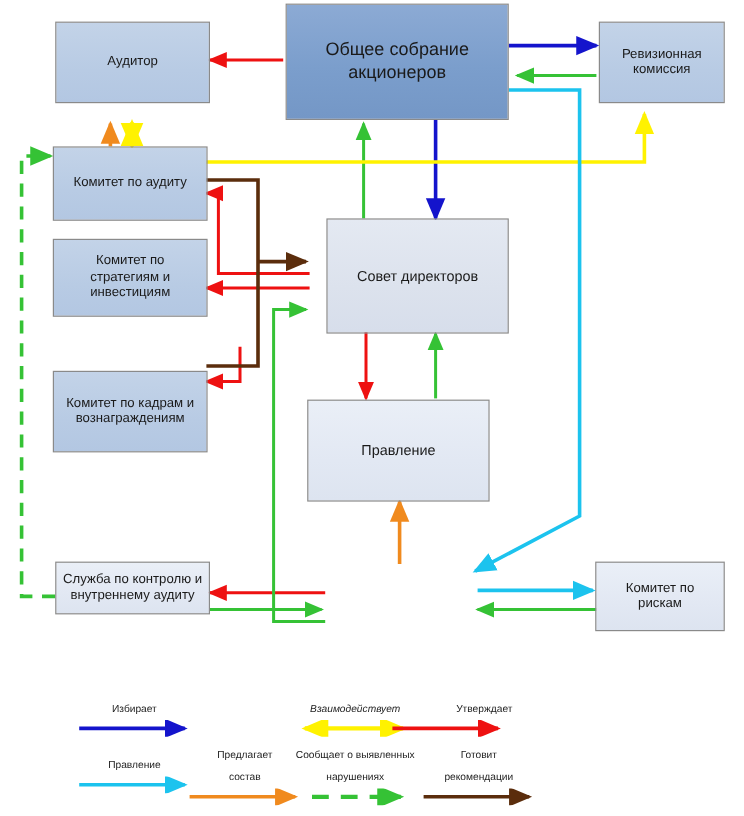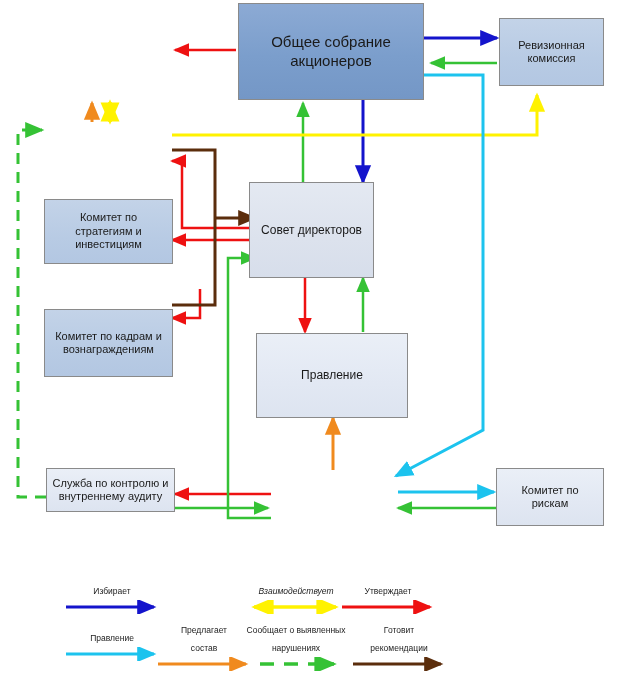--- a/index.html
+++ b/index.html
@@ -170,39 +170,45 @@
     <g>
       <path d="M333,470 L333,418" stroke="#F08A1E" stroke-width="3" fill="none" marker-end="url(#ah-orange)"></path>
     </g>
 
     <g>
       <path d="M172,150 L215,150 L215,305 L172,305" stroke="#5B2D0C" stroke-width="3" fill="none"></path>
       <path d="M215,218 L255,218" stroke="#5B2D0C" stroke-width="3" fill="none" marker-end="url(#ah-brown)"></path>
     </g>
   </svg>
 
+  <div class="node fill-mid sz-sm" style="left:46px; top:18px; width:129px; height:68px;">
+    <span class="lbl">Аудитор</span>
+  </div>
 
   <div class="node fill-strong sz-lg" style="left:238px; top:3px; width:186px; height:97px;">
     <span class="lbl">Общее собрание<br>акционеров</span>
   </div>
 
   <div class="node fill-mid sz-sm" style="left:499px; top:18px; width:105px; height:68px;">
     <span class="lbl">Ревизионная<br>комиссия</span>
   </div>
 
+  <div class="node fill-mid sz-sm" style="left:44px; top:122px; width:129px; height:62px;">
+    <span class="lbl">Комитет по аудиту</span>
+  </div>
 
   <div class="node fill-mid sz-sm" style="left:44px; top:199px; width:129px; height:65px;">
     <span class="lbl">Комитет по<br>стратегиям и<br>инвестициям</span>
   </div>
 
   <div class="node fill-mid sz-sm" style="left:44px; top:273px; width:129px; height:68px;margin-top:36px;">
     <span class="lbl">Комитет по кадрам и<br>вознаграждениям</span>
   </div>
 
-  <div class="node fill-light sz-md" style="left:249px; top:182px; width:125px; height:96px;">
+  <div class="node fill-light sz-md" style="left:272px; top:182px; width:152px; height:96px;">
     <span class="lbl">Совет директоров</span>
   </div>
 
   <div class="node fill-pale sz-md" style="left:256px; top:333px; width:152px; height:85px;">
     <span class="lbl">Правление</span>
   </div>
 
   <div class="node fill-pale sz-sm" style="left:46px; top:468px; width:129px; height:44px;">
     <span class="lbl">Служба по контролю и<br>внутреннему аудиту</span>
   </div>
@@ -222,21 +228,21 @@
     </div>
 
 
     <div class="legend-item" style="left:242px; top:5px; width:108px;font-style:italic;">
       <span class="cap">Взаимодействует</span>
       <svg width="108" height="14" viewBox="0 0 108 14">
         <path d="M12,7 L94,7" stroke="#FFF200" stroke-width="3.5" fill="none" marker-end="url(#ah-yellow)" marker-start="url(#ah-yellow-s)"></path>
       </svg>
     </div>
 
-    <div class="legend-item" style="left:334px; top:5px; width:108px;">
+    <div class="legend-item" style="left:319px; top:5px; width:108px;text-align:right;">
       <span class="cap">Утверждает</span>
       <svg width="108" height="14" viewBox="0 0 108 14">
         <path d="M8,7 L96,7" stroke="#EE1111" stroke-width="3" fill="none" marker-end="url(#ah-red)"></path>
       </svg>
     </div>
 
     <div class="legend-item" style="left:58px; top:52px; width:108px;">
       <span class="cap">Правление</span>
       <svg width="108" height="14" viewBox="0 0 108 14">
         <path d="M8,7 L96,7" stroke="#1CC3EE" stroke-width="3" fill="none" marker-end="url(#ah-cyan)"></path>

